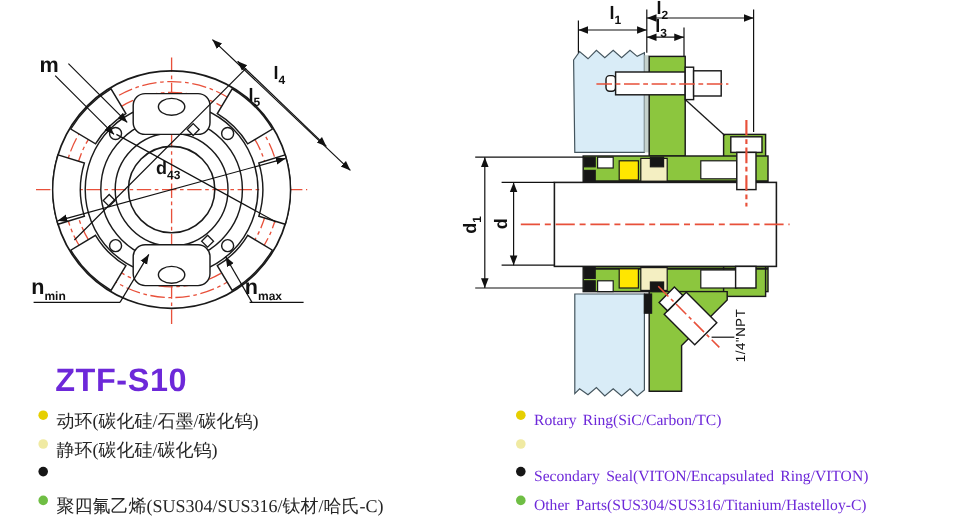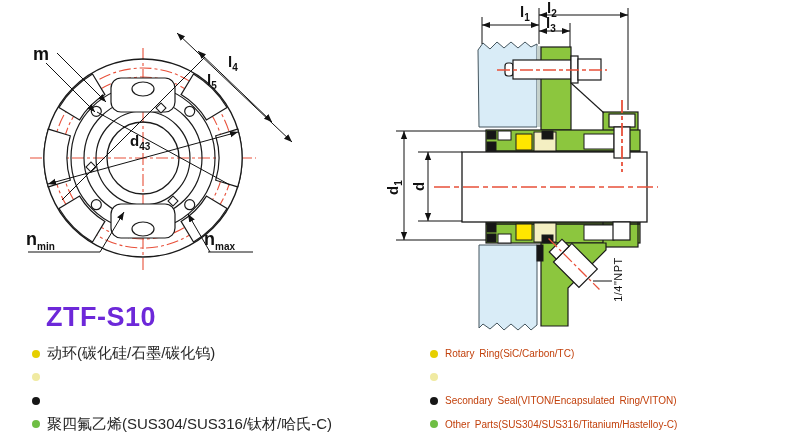--- a/index.html
+++ b/index.html
@@ -8,24 +8,24 @@
   svg{position:absolute;left:0;top:0;}
   .dim{position:absolute;color:#111;font-weight:700;font-size:15px;line-height:1;white-space:nowrap;}
   .dim sub{font-size:10px;font-weight:700;}
   .big{font-size:18px;}
   .rot{transform:rotate(-90deg);transform-origin:center center;text-align:center;}
   #title{position:absolute;left:46px;top:302px;font-size:27px;font-weight:800;
          letter-spacing:.5px;color:#6d28d9;}
   .legend{position:absolute;top:342px;}
   #legend-cn{left:32px;}
   #legend-en{left:430px;}
-  .li{display:flex;align-items:center;height:23.5px;}
+  .li{display:flex;align-items:flex-start;height:23.5px;font-family:Liberation Serif, serif;}
   .dot{width:8px;height:8px;border-radius:50%;flex:0 0 8px;margin-right:7px;}
   #legend-cn .li-text{font-size:15px;color:#262626;}
-  #legend-en .li-text{font-size:10px;color:#c2410c;word-spacing:2px;}
+  #legend-en .li-text{font-size:13px;color:#6d28d9;word-spacing:2px;}
   .npt{font-size:11px;font-weight:400;letter-spacing:.5px;color:#111;}
 </style>
 </head>
 <body>
 
 <div id="stage">
 
   <svg id="front-svg" width="330" height="300" viewBox="0 0 330 300">
     <defs>
       <marker id="arL" viewBox="0 0 10 10" refX="9" refY="5" markerWidth="9" markerHeight="9" orient="auto-start-reverse">
@@ -191,35 +191,36 @@
     </g>
   </svg>
 
   <div class="dim big" style="left:33px;top:45px"><span>m</span></div>
   <div class="dim" style="left:228px;top:54px"><span>l</span><sub>4</sub></div>
   <div class="dim" style="left:207px;top:72px"><span>l</span><sub>5</sub></div>
   <div class="dim" style="left:130px;top:133px"><span>d</span><sub>43</sub></div>
   <div class="dim big" style="left:26px;top:230px"><span>n</span><sub>min</sub></div>
   <div class="dim big" style="left:204px;top:230px"><span>n</span><sub>max</sub></div>
 
-  <div class="dim" style="left:520px;top:4px"><span>l</span><sub>1</sub></div>
+  <div class="dim" style="left:508px;top:4px"><span>l</span><sub>1</sub></div>
   <div class="dim" style="left:547px;top:0px"><span>l</span><sub>2</sub></div>
   <div class="dim" style="left:546px;top:15px"><span>l</span><sub>3</sub></div>
   <div class="dim rot" style="left:379px;top:178px;width:30px"><span>d</span><sub>1</sub></div>
   <div class="dim rot" style="left:406px;top:179px;width:24px"><span>d</span></div>
   <div class="dim rot npt" style="left:584px;top:274px;width:68px"><span>1/4"NPT</span></div>
 
   <div id="title">ZTF-S10</div>
   <div id="legend-cn" class="legend">
       <div class="li">
         <span class="dot" style="background: rgb(230, 207, 0);"></span>
         <span class="li-text">动环(碳化硅/石墨/碳化钨)</span>
       </div>
       <div class="li">
         <span class="dot" style="background: rgb(240, 234, 162);"></span>
+        <span class="li-text">静环(碳化硅/碳化钨)</span>
       </div>
       <div class="li">
         <span class="dot" style="background: rgb(22, 22, 22);"></span>
       </div>
       <div class="li">
         <span class="dot" style="background: rgb(111, 190, 68);"></span>
         <span class="li-text">聚四氟乙烯(SUS304/SUS316/钛材/哈氏-C)</span>
       </div>
     </div>
   <div id="legend-en" class="legend">

